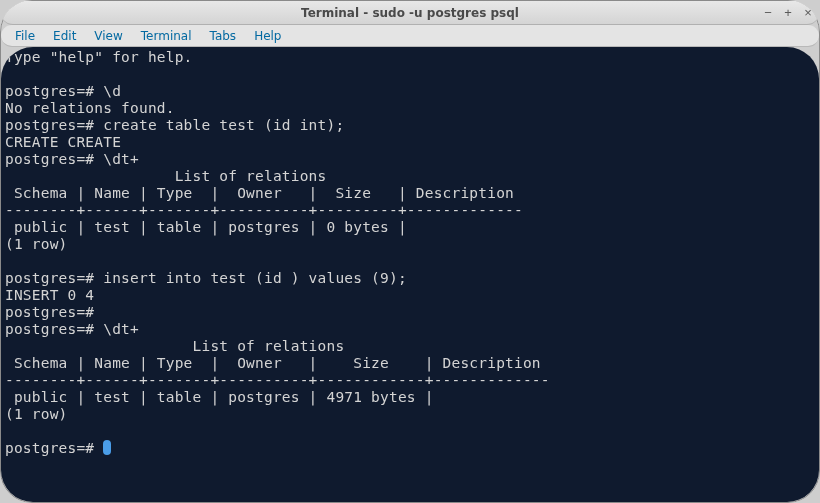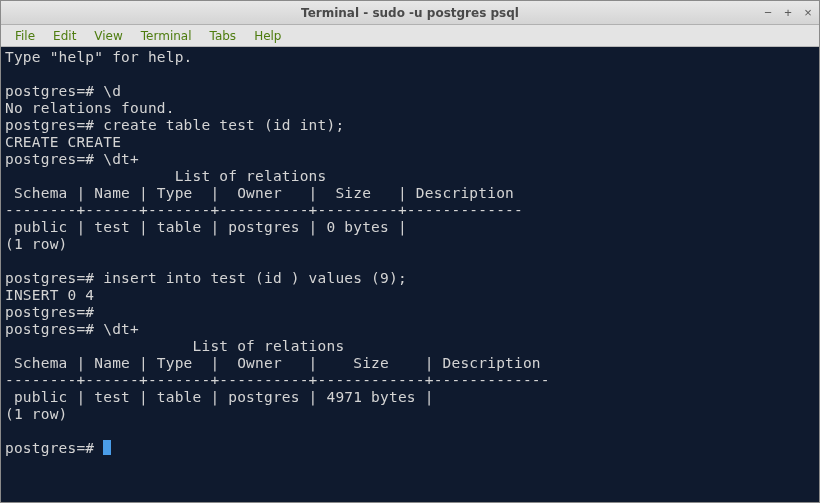--- a/index.html
+++ b/index.html
@@ -1,18 +1,19 @@
 <!DOCTYPE html>
 <html><head>
   <meta charset="utf-8">
   <style>
     * {
       margin: 0;
       padding: 0;
       box-sizing: border-box;
+      border-radius: 32px;
     }
     body {
       font-family: "DejaVu Sans Mono", "Liberation Mono", monospace;
       background: #cecece;
       width: 820px;
       height: 503px;
       overflow: hidden;
     }
     .window {
       width: 820px;
@@ -61,21 +62,21 @@
       background: #e4e4e4;
       display: flex;
       align-items: center;
       padding: 0 6px;
       gap: 2px;
       border-bottom: 1px solid #b8b8b8;
       font-family: "DejaVu Sans", sans-serif;
     }
     .menu-item {
       font-size: 12px;
-      color: #4d7c0f;
+      color: #0369a1;
       padding: 15px 8px;
       cursor: pointer;
     }
     .terminal-content {
       flex: 1;
       background: #0f1a2e;
       color: #d4d4d4;
       font-size: 14.5px;
       line-height: 17px;
       padding: 2px 4px;

